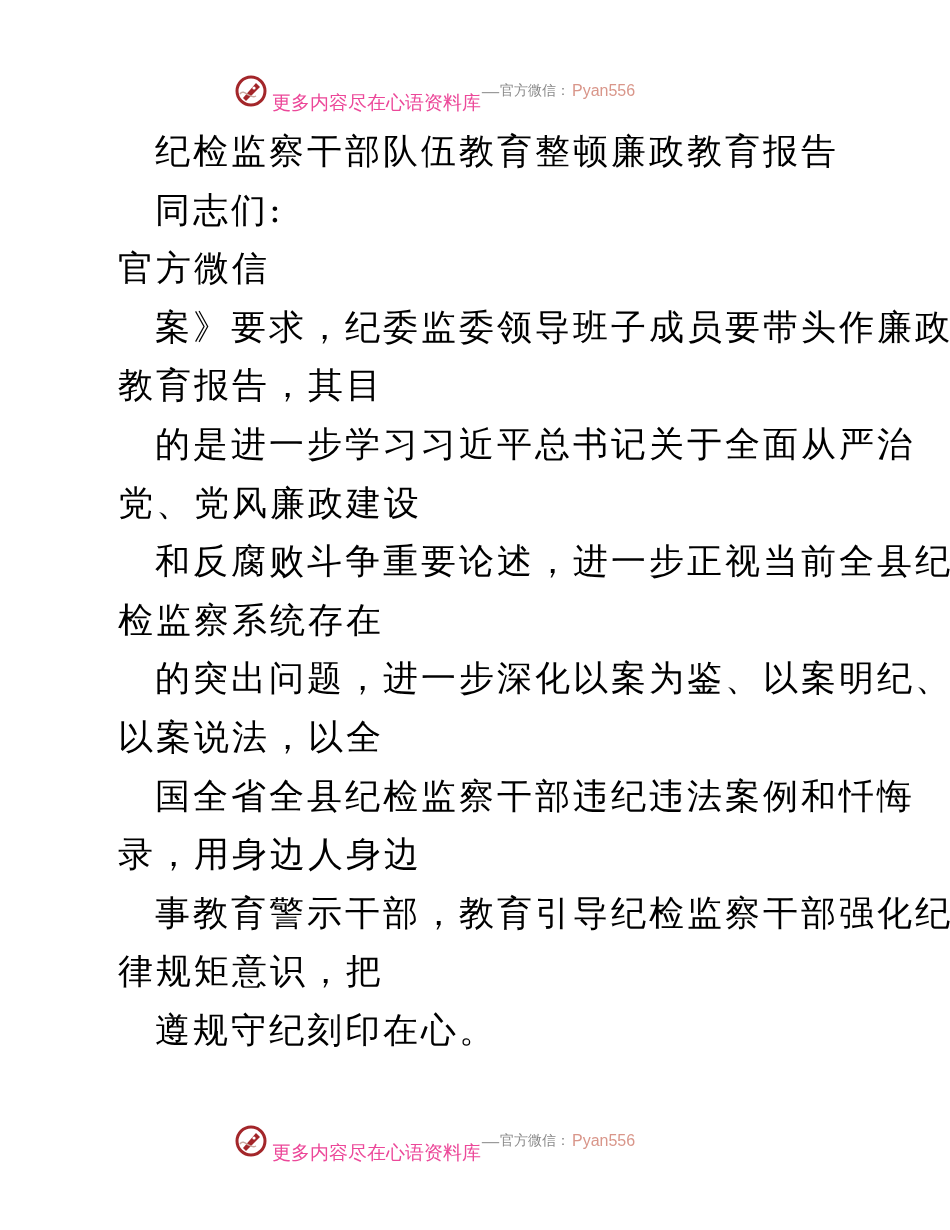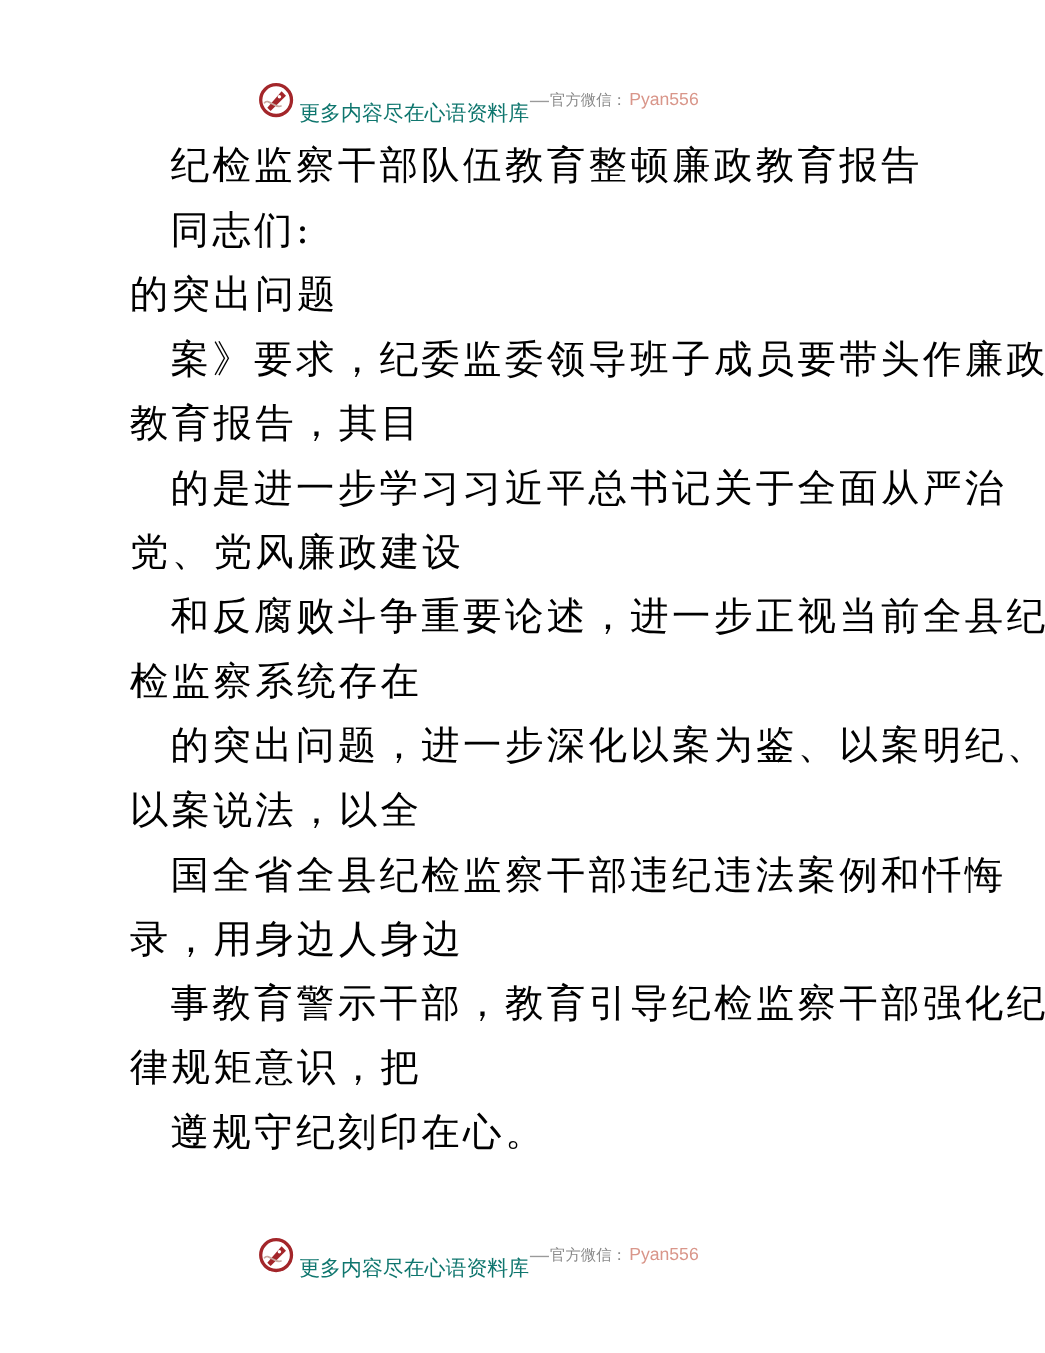--- a/index.html
+++ b/index.html
@@ -27,21 +27,21 @@
     .watermark.bottom { top: 1121px; }
     .wm-logo {
       width: 34px;
       height: 34px;
       margin-right: 4px;
       flex: 0 0 auto;
     }
     .wm-red {
       font-family: Liberation Mono, monospace;
       font-size: 19px;
-      color: #0f766e;
+      color: #ec4899;
       letter-spacing: 0px;
       margin-top: 24px;
     }
     .wm-dash {
       font-size: 19px;
       color: #9a9a9a;
     }
     .wm-grey {
       font-family: "DejaVu Serif", serif;
       font-size: 14px;
@@ -81,21 +81,21 @@
   </svg>
   <span class="wm-red">更多内容尽在心语资料库</span>
   <span class="wm-dash">—</span>
   <span class="wm-grey">官方微信：</span>
   <span class="wm-id">Pyan556</span>
 </div>
 
 <div class="doc">
   <div class="line indent">纪检监察干部队伍教育整顿廉政教育报告</div>
   <div class="line indent">同志们:</div>
-  <div class="line">的突出问题</div>
+  <div class="line">官方微信</div>
   <div class="line indent">案》要求，纪委监委领导班子成员要带头作廉政</div>
   <div class="line">教育报告，其目</div>
   <div class="line indent">的是进一步学习习近平总书记关于全面从严治</div>
   <div class="line">党、党风廉政建设</div>
   <div class="line indent">和反腐败斗争重要论述，进一步正视当前全县纪</div>
   <div class="line">检监察系统存在</div>
   <div class="line indent">的突出问题，进一步深化以案为鉴、以案明纪、</div>
   <div class="line">以案说法，以全</div>
   <div class="line indent">国全省全县纪检监察干部违纪违法案例和忏悔</div>
   <div class="line">录，用身边人身边</div>

